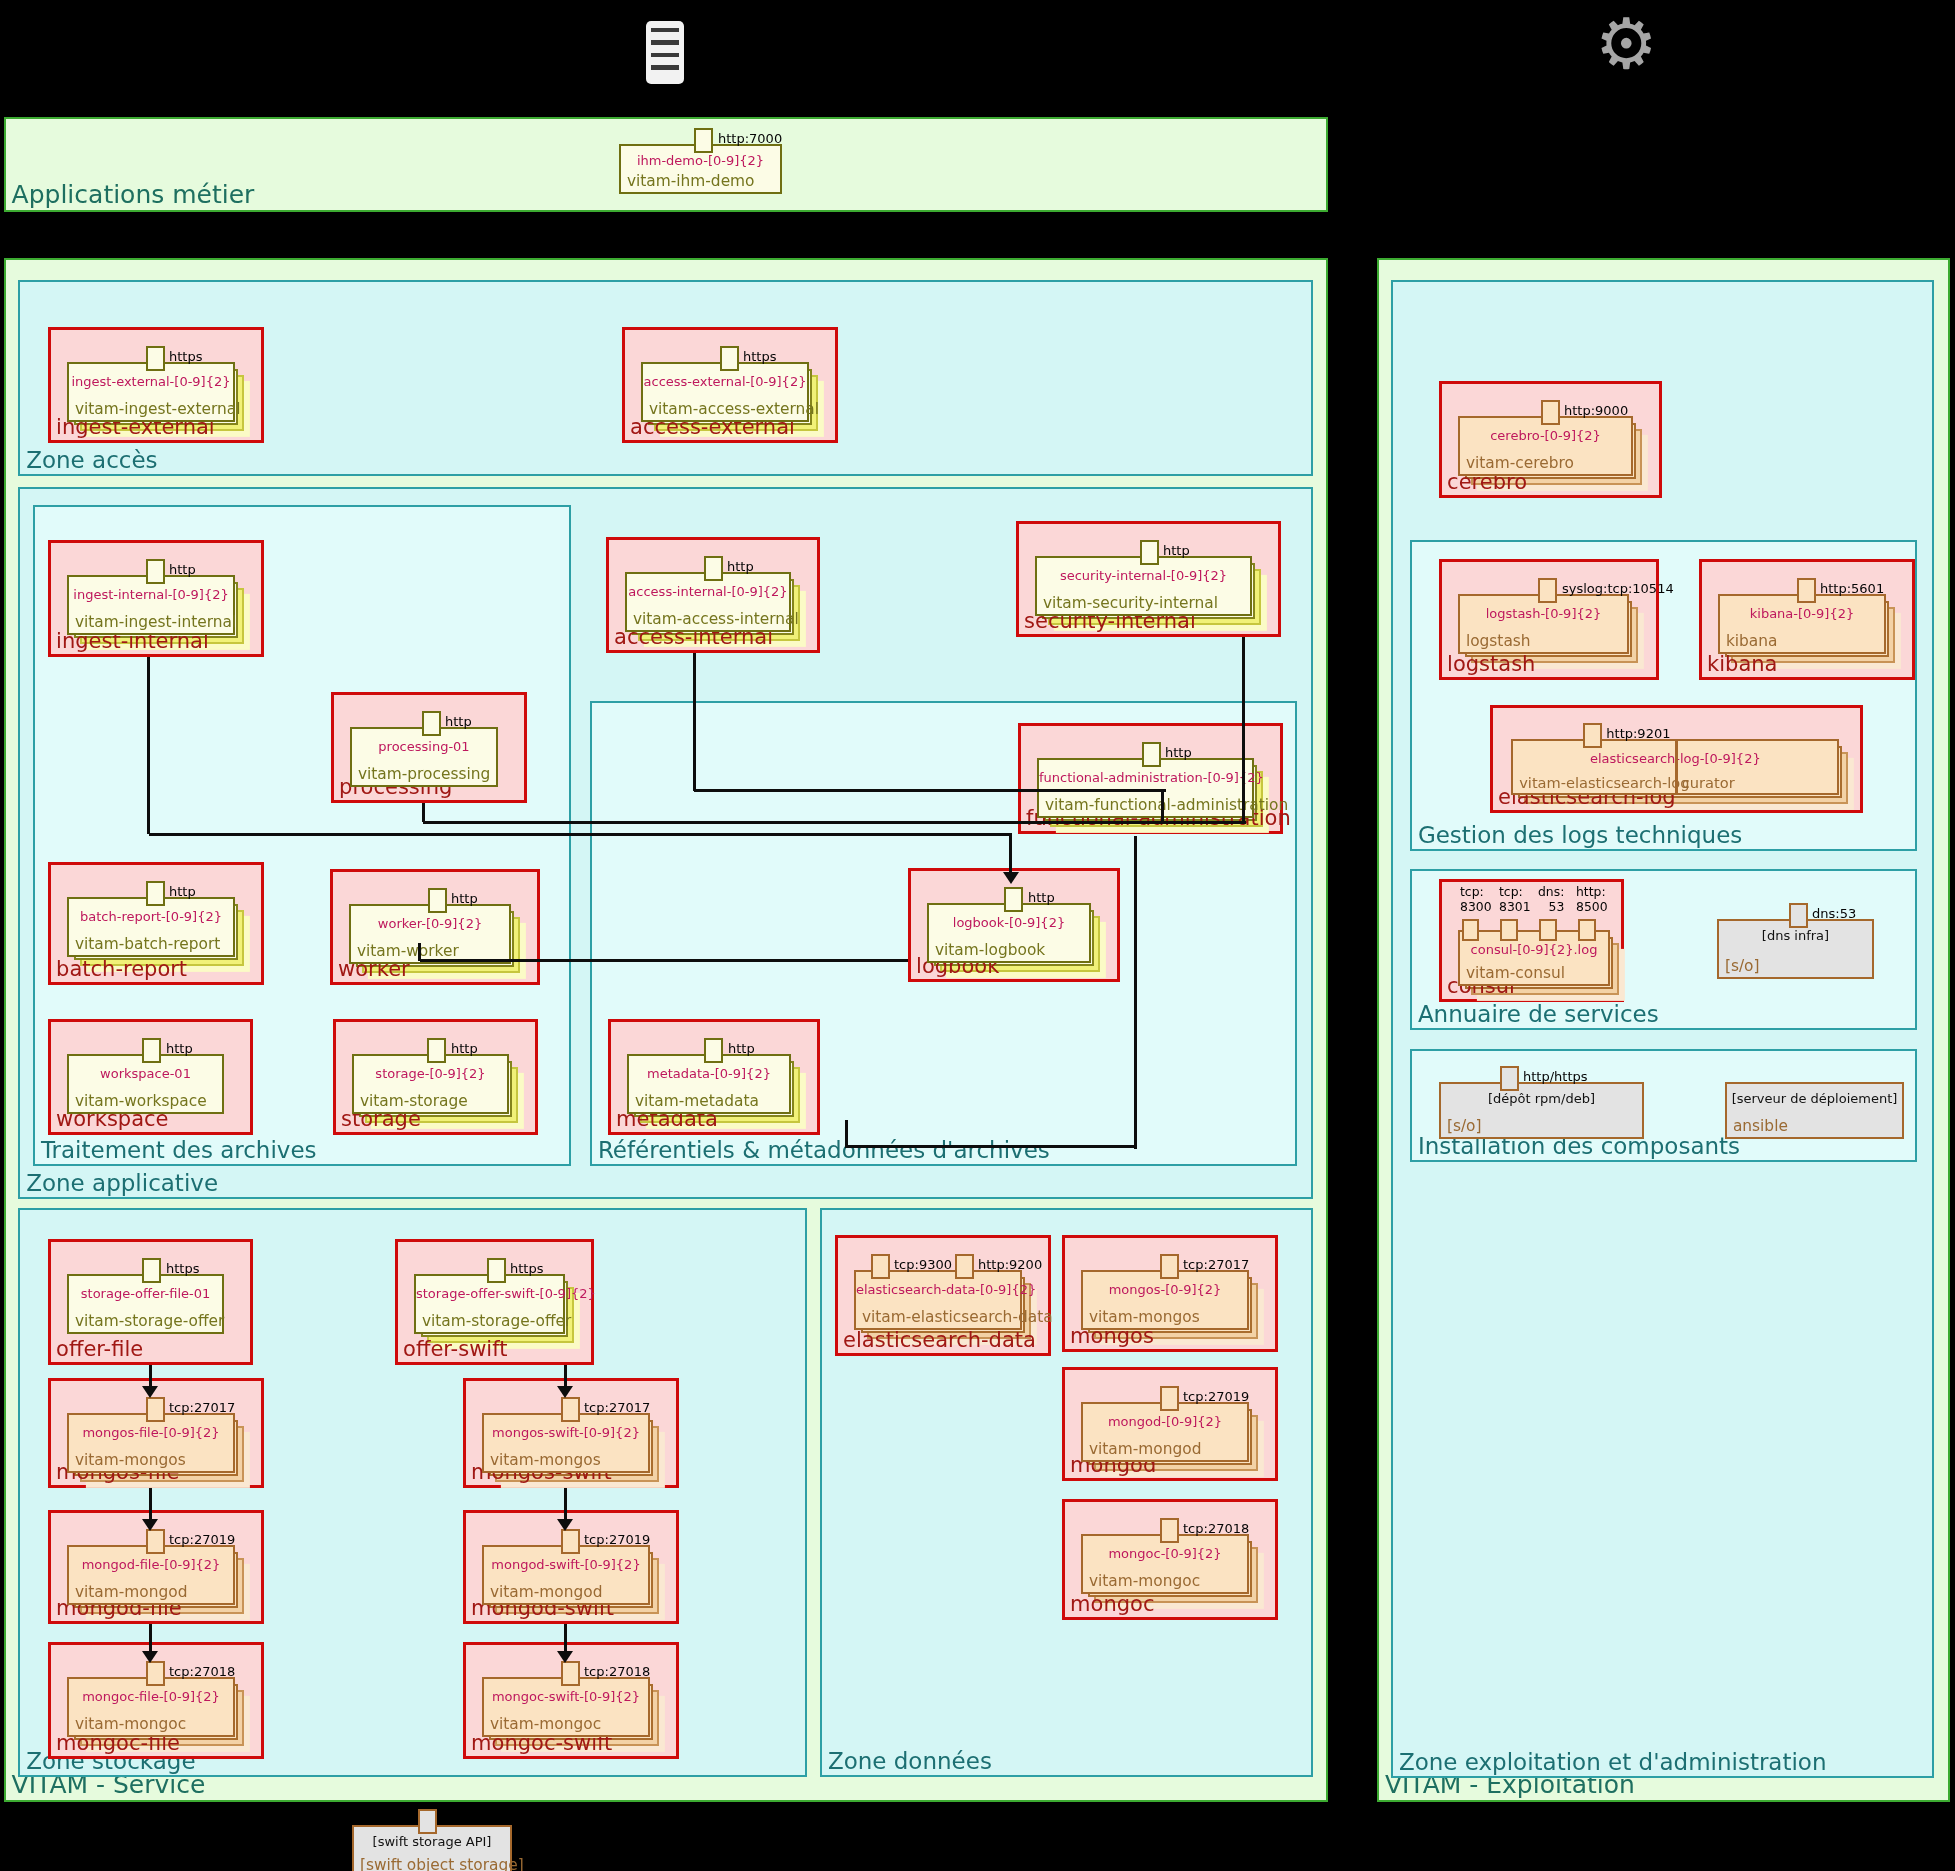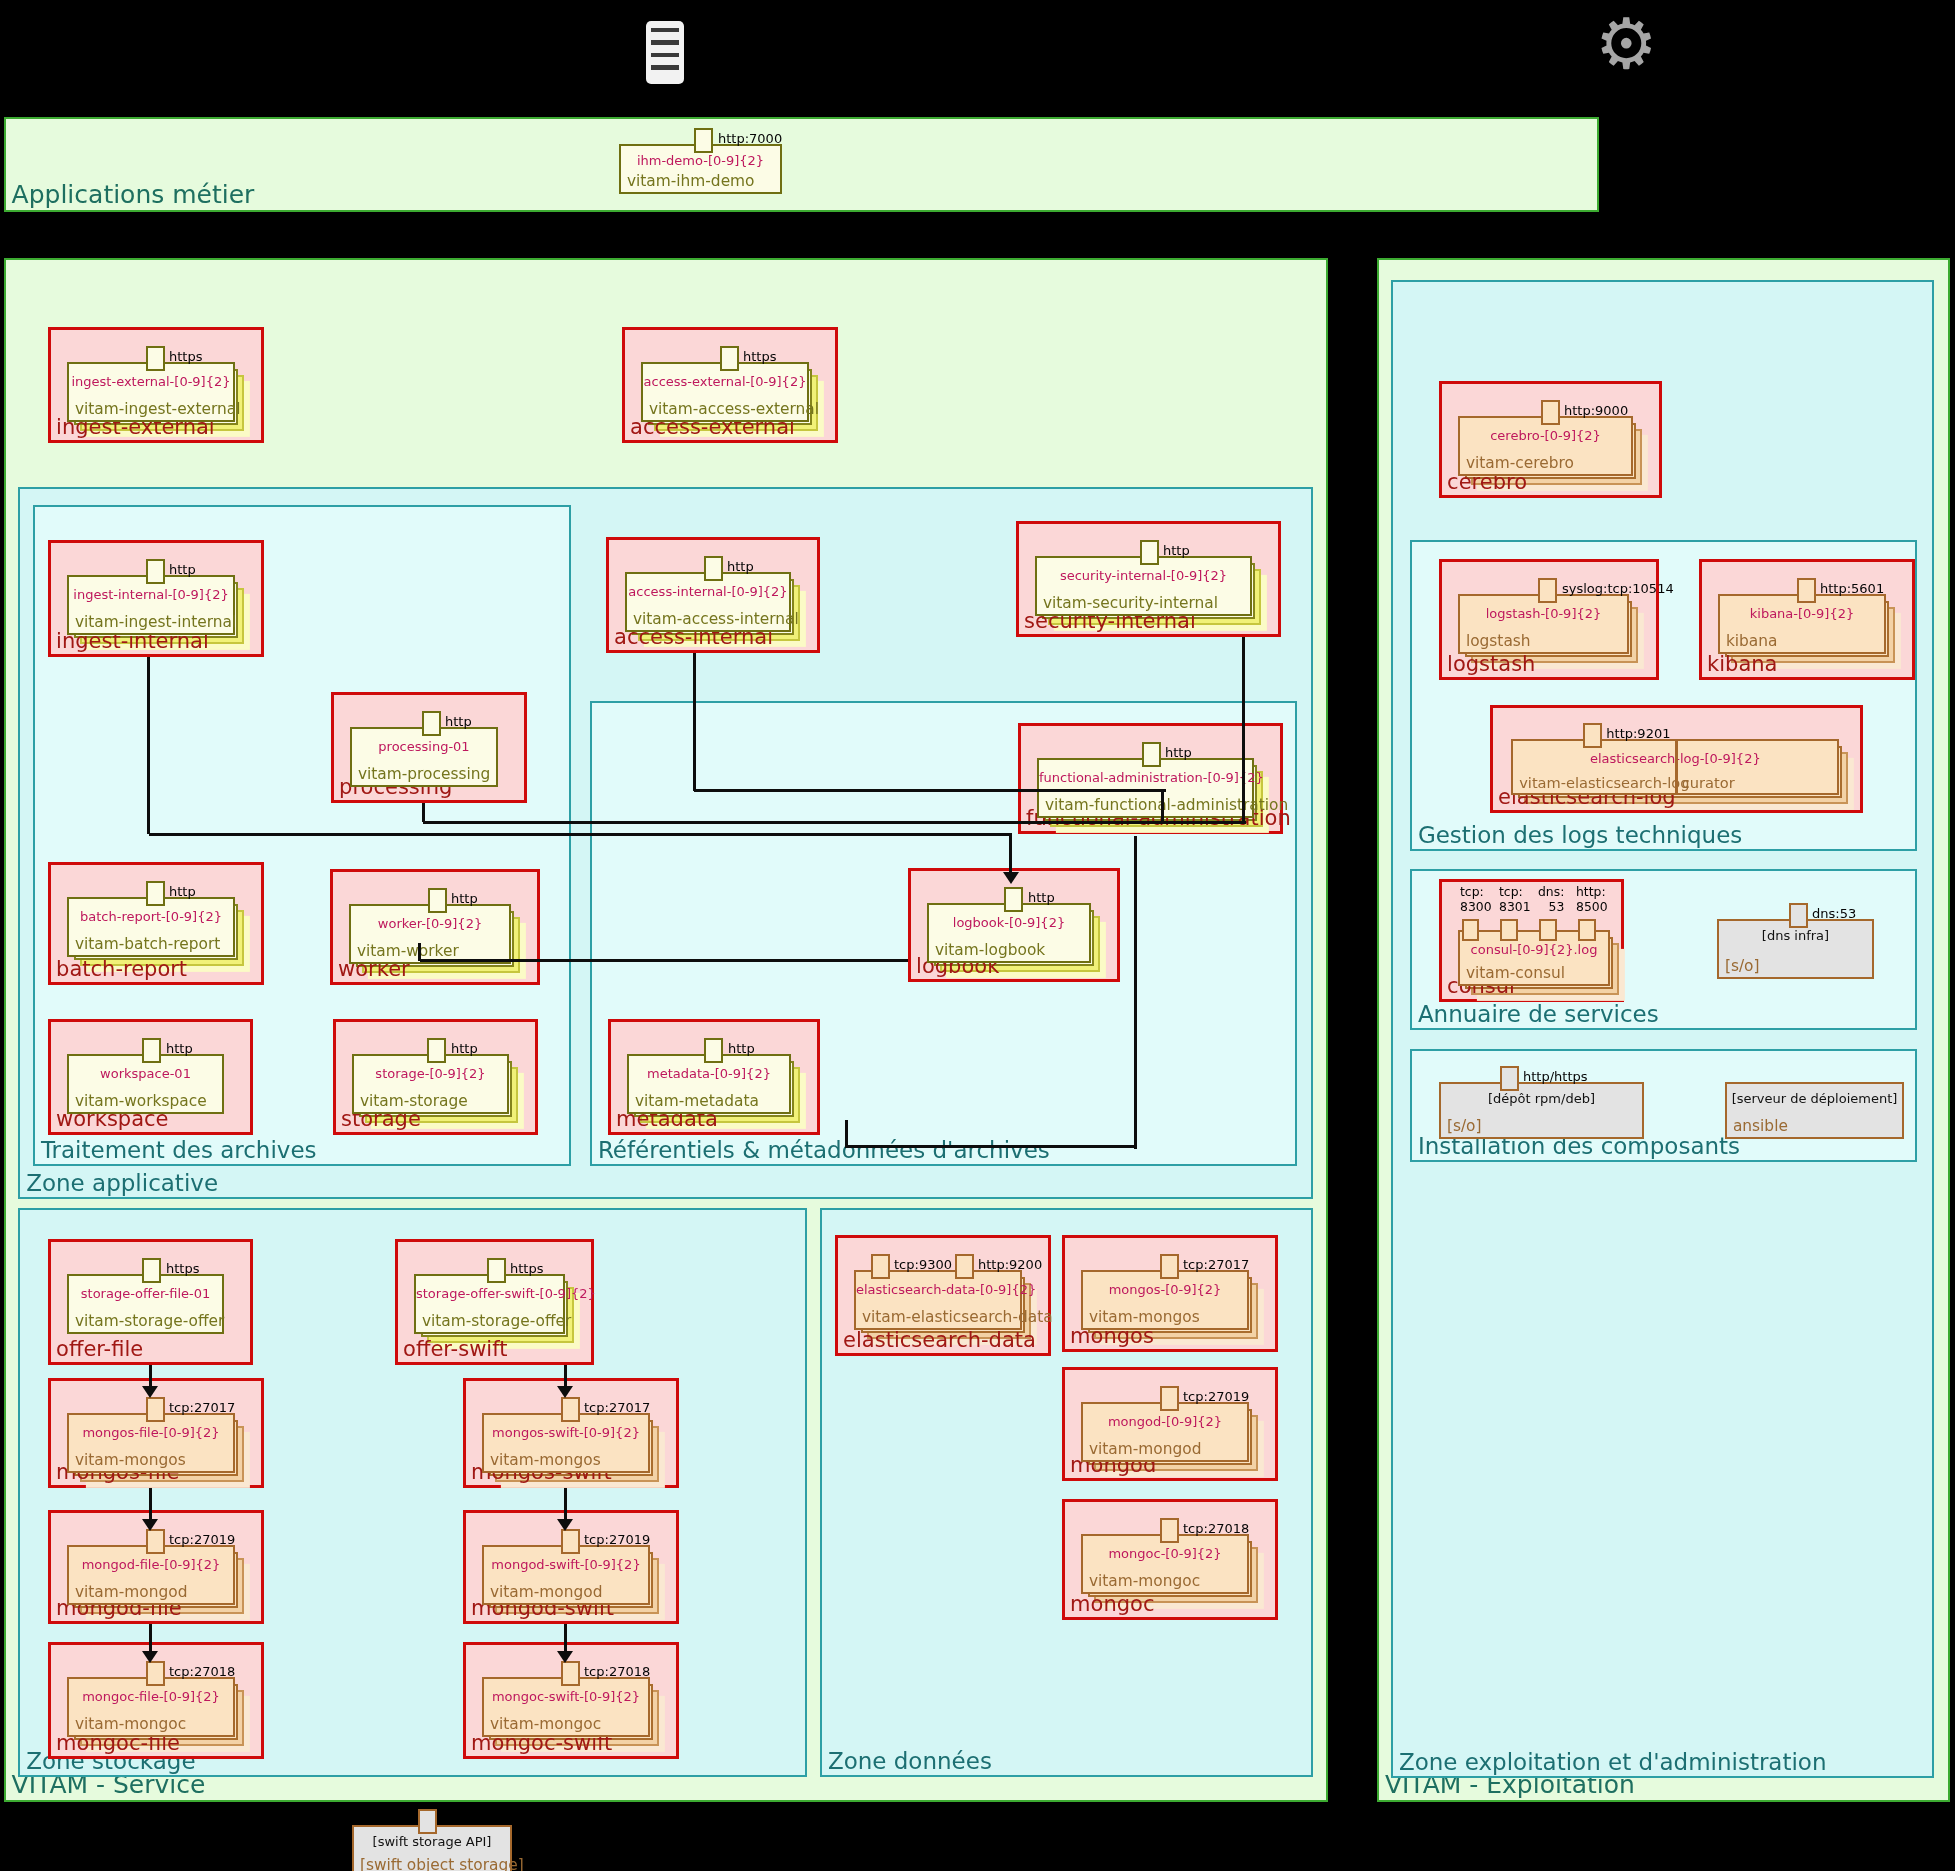--- a/index.html
+++ b/index.html
@@ -66,30 +66,33 @@
 </head>
 <body>
 
 <div class="stage" id="stage">
 
   <div class="doc-icon">
     <div class="doc-lines"></div>
   </div>
   <div class="gear-icon">⚙</div>
 
-  <div class="zone zone-green" style="left:3.7px;top:117px;width:1595px;height:95px">
+  <div class="zone zone-green" style="left:3.7px;top:117px;width:1324px;height:95px">
     <span class="zlabel zlabel-green">Applications métier</span>
   </div>
   <div class="zone zone-green" style="left:3.7px;top:258px;width:1324px;height:1544px">
     <span class="zlabel zlabel-green">VITAM - Service</span>
   </div>
   <div class="zone zone-green" style="left:1377px;top:258px;width:573px;height:1544px">
     <span class="zlabel zlabel-green">VITAM - Exploitation</span>
   </div>
 
+  <div class="zone zone-cyan" style="left:18.3px;top:280px;width:1295px;height:196px">
+    <span class="zlabel">Zone accès</span>
+  </div>
   <div class="zone zone-cyan" style="left:18.3px;top:487px;width:1295px;height:712px">
     <span class="zlabel">Zone applicative</span>
   </div>
   <div class="zone zone-cyan-inner" style="left:33px;top:505px;width:538px;height:661px">
     <span class="zlabel">Traitement des archives</span>
   </div>
   <div class="zone zone-cyan-inner" style="left:590px;top:701px;width:707px;height:465px">
     <span class="zlabel">Référentiels &amp; métadonnées d'archives</span>
   </div>
   <div class="zone zone-cyan" style="left:18.3px;top:1208px;width:789px;height:569px">

